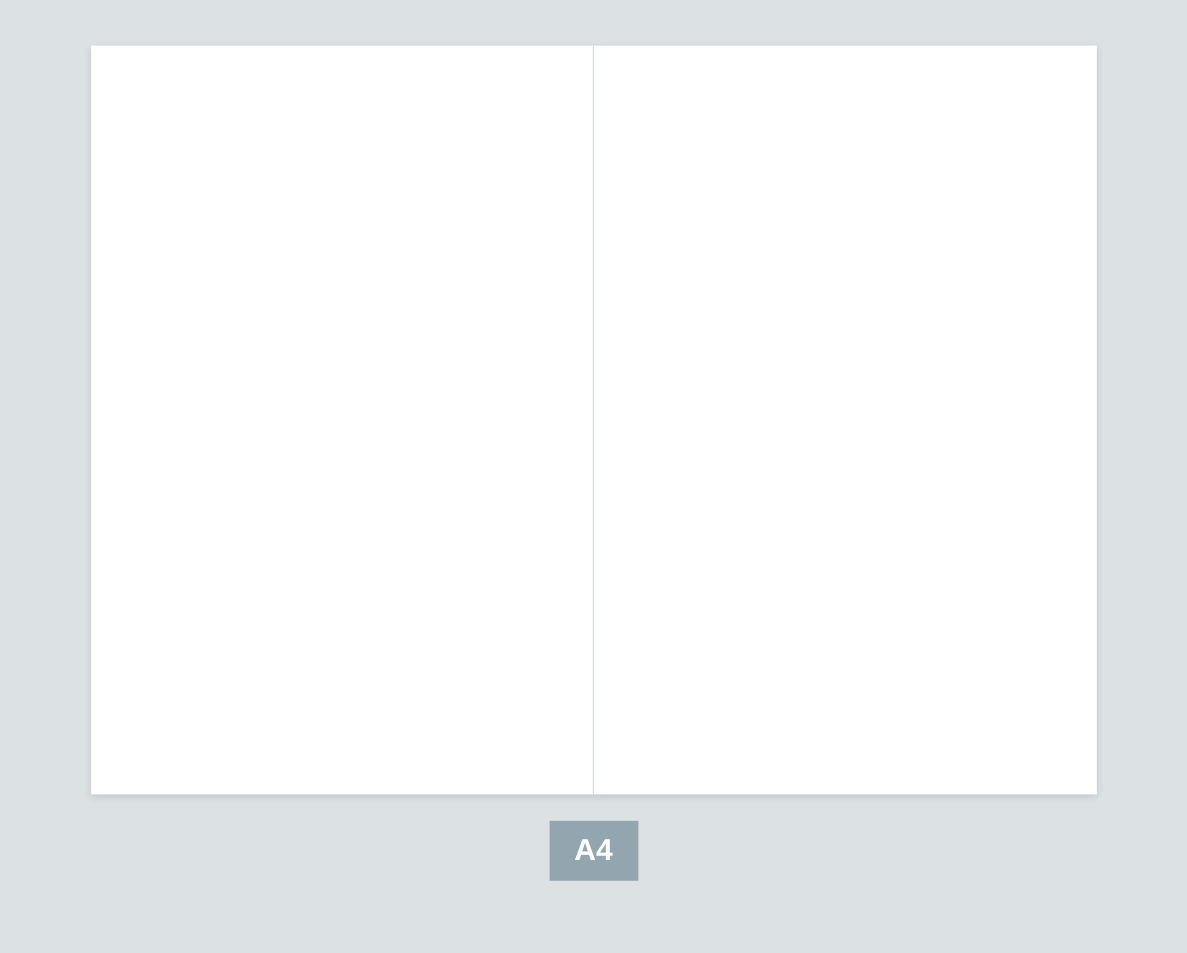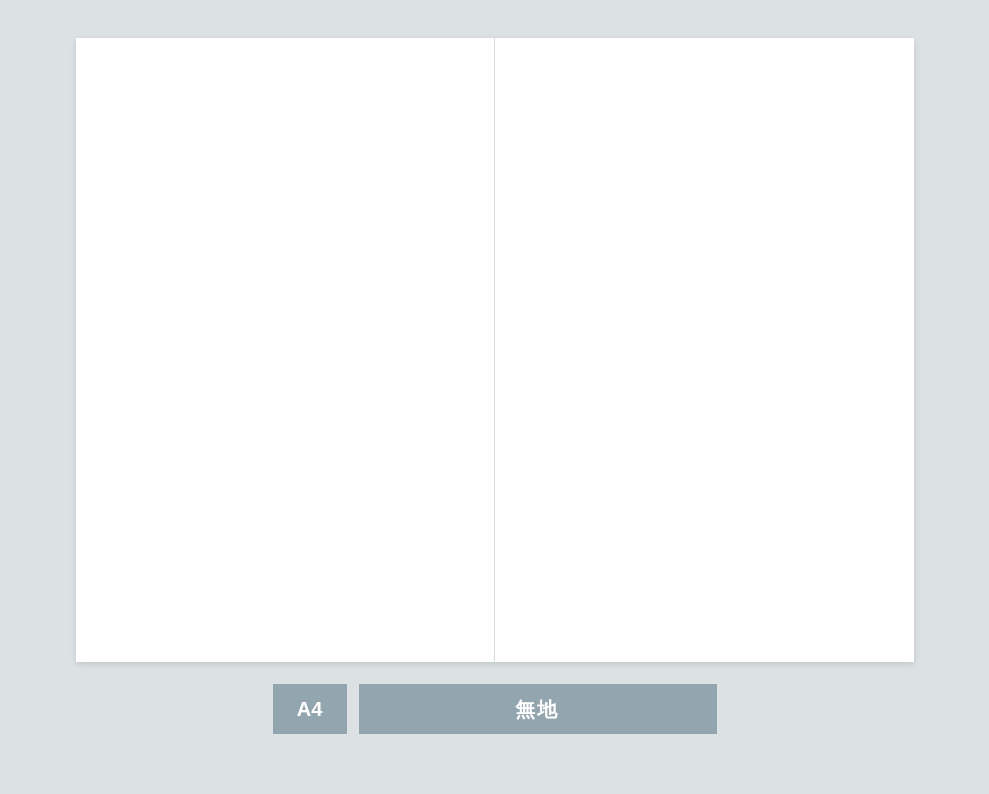--- a/index.html
+++ b/index.html
@@ -40,32 +40,31 @@
       background: #93a5ae;
       color: #ffffff;
       height: 50px;
       display: flex;
       align-items: center;
       justify-content: center;
       font-weight: bold;
     }
     .label-size {
       width: 74px;
-      font-size: 20px;
+      font-size: 25px;
     }
     .label-style {
       width: 358px;
       font-size: 20px;
       letter-spacing: 2px;
     }
   </style>
 </head>
 <body>
 
 <div class="spread">
   <div class="page page-left"></div>
   <div class="page page-right"></div>
 </div>
 
 <div class="labels">
   <div class="label label-size">A4</div>
-  <div class="label label-style">無地</div>
 </div>
 
 </body></html>

